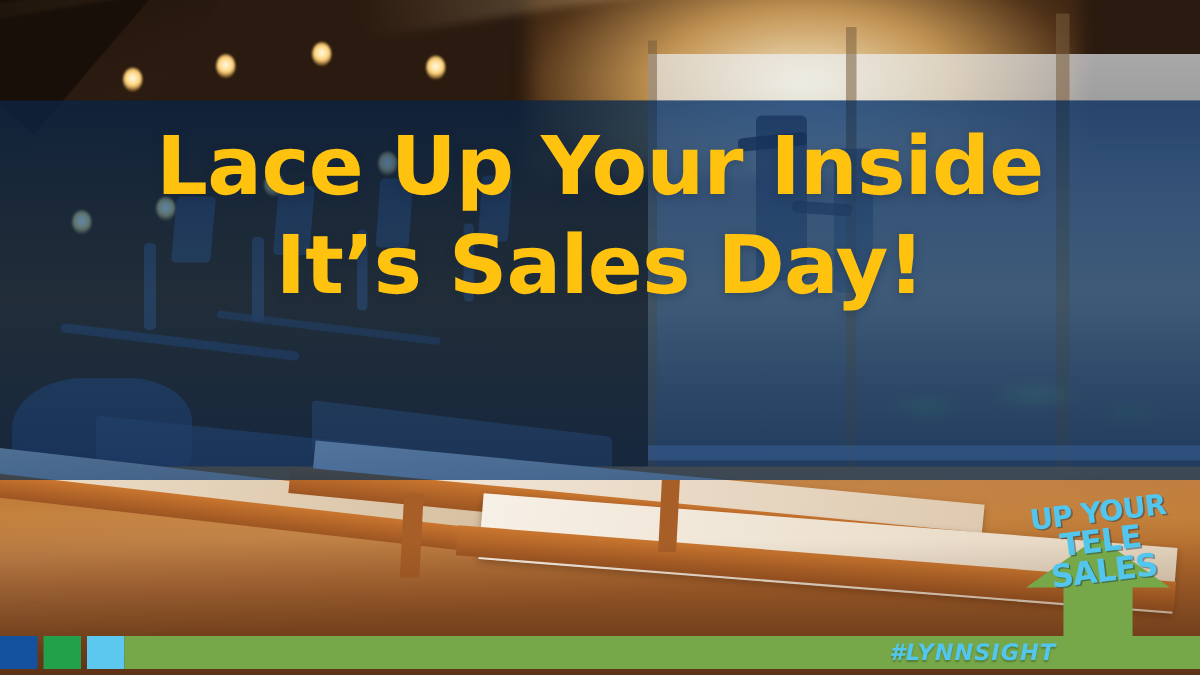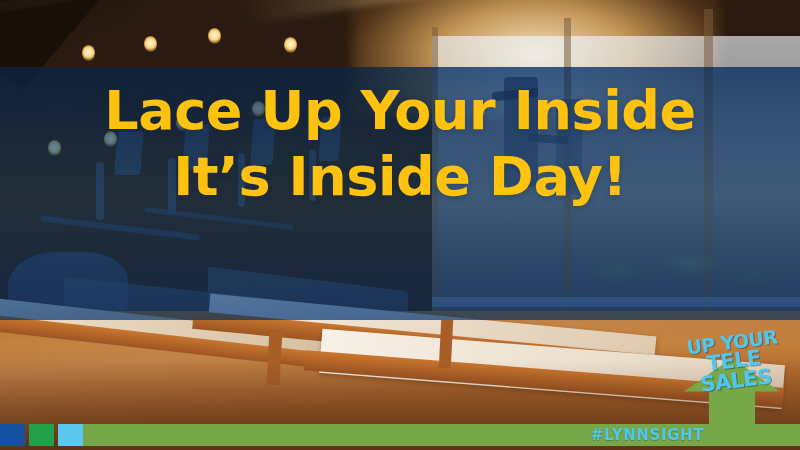--- a/index.html
+++ b/index.html
@@ -334,20 +334,21 @@
     flex: 0 0 auto;
   }
   .sw.s-gap { width: 4px; background: transparent; }
   .green-rule {
     flex: 1 1 auto;
     background: #76A748;
     position: relative;
     display: flex;
     align-items: center;
     justify-content: flex-end;
+    font-style: italic;
   }
   .hashtag {
     color: #53C6EE;
     font-family: "DejaVu Sans", sans-serif;
     font-weight: bold;
     font-size: 15px;
     letter-spacing: 0.6px;
     padding-right: 96px;
     text-shadow: 0 1px 1px rgba(30,60,30,.35);
   }
@@ -409,21 +410,21 @@
     <div class="frame-bar f3"></div>
     <div class="upright u2"></div>
     <div class="shadow-floor"></div>
   </div>
 
   <div class="blue-band"></div>
   <div class="blue-band2"></div>
 
   <div class="headline">
     <span class="line">Lace Up Your Inside</span>
-    <span class="line">It’s Inside Day!</span>
+    <span class="line">It’s Sales Day!</span>
   </div>
 
   <div class="logo">
     <div class="logo-arrow">
       <div class="arrow-shape"></div>
     </div>
     <div class="logo-text">
       <span class="lt1">UP YOUR</span>
       <span class="lt2">TELE SALES</span>
     </div>

